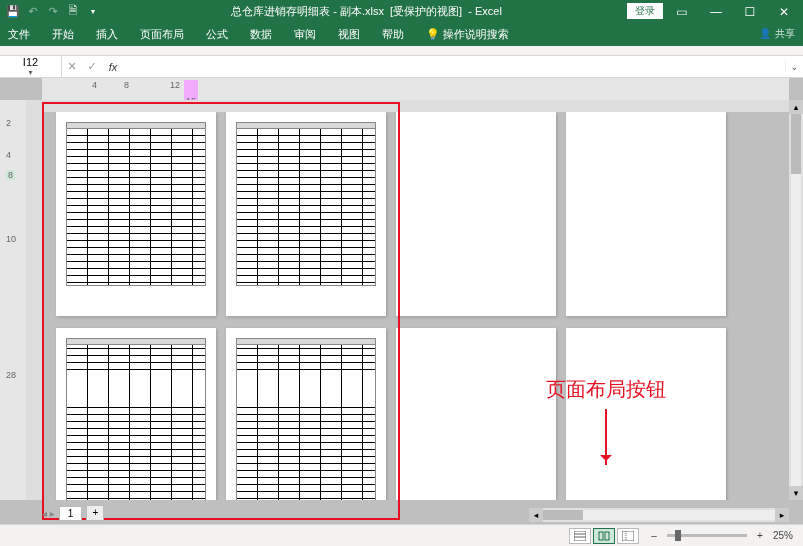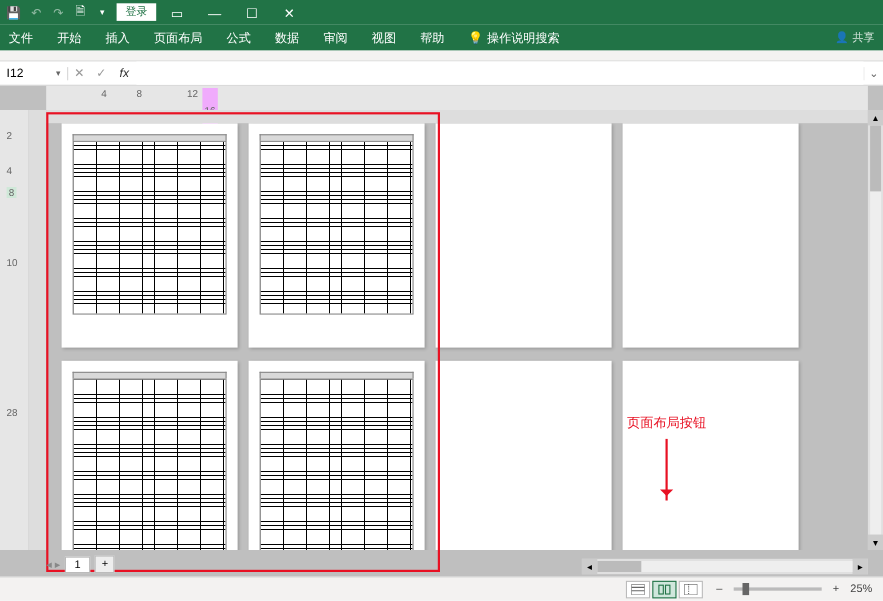--- a/index.html
+++ b/index.html
@@ -12,21 +12,21 @@
   .login-btn { background: #fff; color: #217346; padding: 1px 8px; font-size: 10px; }
   .win-btn { width: 30px; text-align: center; font-size: 12px; }
 
   .ribbon-tabs { height: 24px; background: #217346; display: flex; align-items: center; color: #fff; font-size: 11px; padding: 0 8px; gap: 22px; }
   .ribbon-tab { cursor: pointer; text-align: center; }
   .ribbon-share { margin-left: auto; font-size: 10px; opacity: .8; }
 
   .ribbon-bar { height: 10px; background: #f3f2f1; border-bottom: 1px solid #d6d6d6; }
 
   .formula-row { height: 22px; display: flex; align-items: center; border-bottom: 1px solid #d6d6d6; background: #fff; }
-  .name-box { width: 62px; border-right: 1px solid #d6d6d6; font-size: 11px; padding: 0 6px; display: flex; align-items: center; justify-content: space-between; }
+  .name-box { width: 62px; border-right: 1px solid #d6d6d6; font-size: 11px; padding: 0 6px; display: flex; align-items: center; justify-content: space-between; flex-direction: column; }
   .name-caret { font-size: 8px; color: #666; }
   .fx-cancel, .fx-ok { width: 20px; text-align: center; font-size: 11px; color: #999; }
   .fx-label { width: 22px; text-align: center; font-style: italic; font-size: 11px; color: #333; }
   .fx-input { flex: 1; height: 100%; border: none; outline: none; font-size: 11px; padding: 0 4px; }
   .fx-expand { width: 18px; text-align: center; font-size: 10px; color: #666; border-left: 1px solid #eee; }
 
   .workarea { position: relative; height: 446px; background: #bfbfbf; }
 
   .h-ruler { position: absolute; left: 42px; top: 0; height: 22px; right: 14px; background: #e6e6e6; display: flex; align-items: center; font-size: 9px; color: #666; }
   .h-ruler .lbl { position: absolute; top: 2px; font-size: 9px; }
@@ -50,21 +50,21 @@
   .mini-table { position: absolute; left: 10px; top: 10px; right: 10px; bottom: 30px; }
   .mini-table .hdr { height: 6px; background: #d9d9d9; border: 1px solid #888; border-bottom: none; }
   .mini-table .bd { border: 1px solid #888; background:
     repeating-linear-gradient(to bottom, #fff 0 3px, #000 3px 3.5px),
     repeating-linear-gradient(to right, transparent 0 10px, #000 10px 10.5px);
     background-blend-mode: multiply; }
   .p1 .bd, .p2 .bd, .p5 .bd, .p6 .bd { height: 158px; }
 
   .red-box { position: absolute; border: 2px solid #e81123; left: 42px; top: 24px; width: 358px; height: 418px; pointer-events: none; }
 
-  .annot { position: absolute; left: 546px; top: 298px; color: #e81123; font-size: 12px; font-weight: 500; text-align: center; width: 120px; }
+  .annot { position: absolute; left: 546px; top: 298px; color: #e81123; font-size: 20px; font-weight: 500; text-align: center; width: 120px; }
   .annot .arrow { margin: 6px auto 0; width: 2px; height: 56px; background: #e81123; position: relative; }
   .annot .arrow::after { content: ""; position: absolute; bottom: -2px; left: -5px; border: 6px solid transparent; border-top-color: #e81123; }
 
   .sheet-tabs { position: absolute; left: 42px; bottom: 0; height: 22px; display: flex; align-items: center; font-size: 10px; gap: 4px; }
   .sheet-tab { background: #fff; border: 1px solid #bbb; padding: 1px 8px; }
   .sheet-add { width: 18px; height: 16px; border: 1px solid #bbb; background: #eee; text-align: center; line-height: 14px; }
 
   .hscroll { position: absolute; right: 14px; bottom: 2px; width: 260px; height: 14px; background: #e0e0e0; display: flex; align-items: center; }
   .hscroll .btn { width: 14px; height: 14px; background: #ccc; text-align: center; font-size: 9px; line-height: 14px; }
   .hscroll .track { flex: 1; height: 10px; background: #eee; position: relative; }
@@ -87,20 +87,25 @@
 </head>
 <body>
 
 <div class="titlebar">
   <div class="tb-left">
     <span class="tb-icon">💾</span>
     <span class="tb-icon" style="opacity:.5">↶</span>
     <span class="tb-icon" style="opacity:.5">↷</span>
     <span class="tb-icon">🗎</span>
     <span class="tb-icon" style="font-size:8px">▾</span>
+  </div>
+  <div class="tb-center">
+    <span>总仓库进销存明细表 - 副本.xlsx</span>
+    &nbsp;<span>[受保护的视图]</span>
+    &nbsp;-&nbsp;<span>Excel</span>
   </div>
   <div class="tb-right">
     <span class="login-btn">登录</span>
     <span class="win-btn">▭</span>
     <span class="win-btn">—</span>
     <span class="win-btn">☐</span>
     <span class="win-btn">✕</span>
   </div>
 </div>
 

